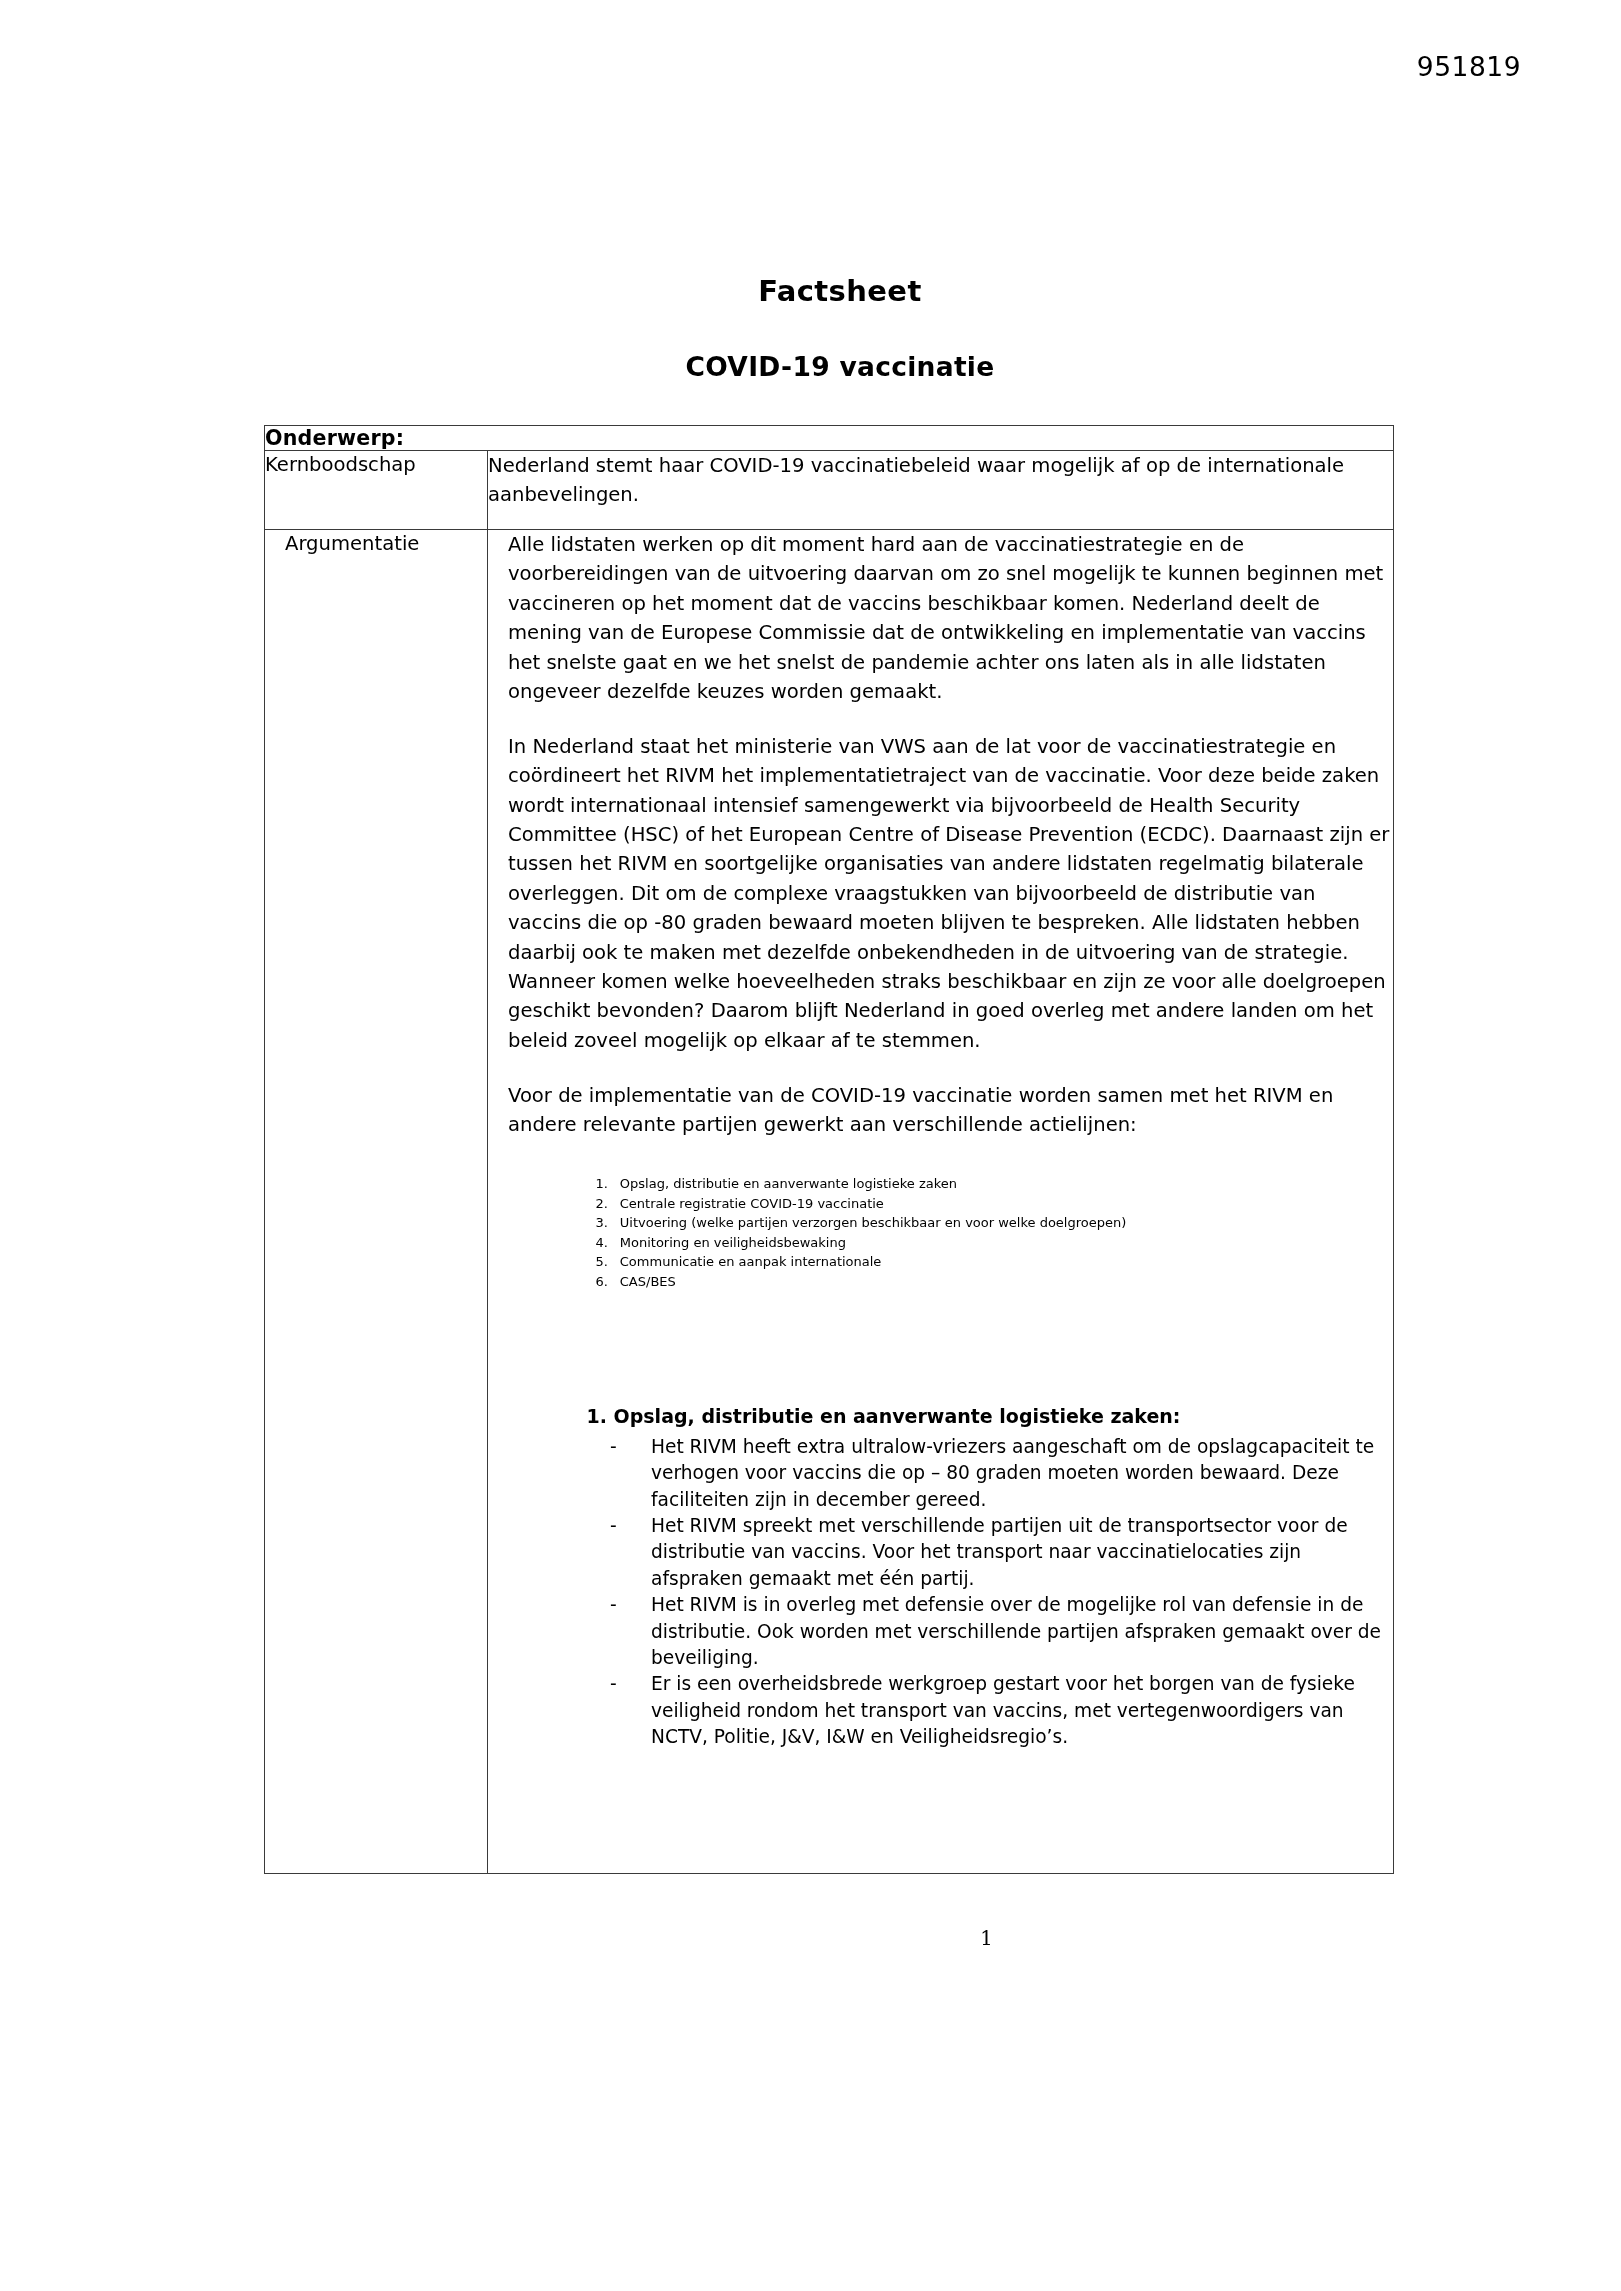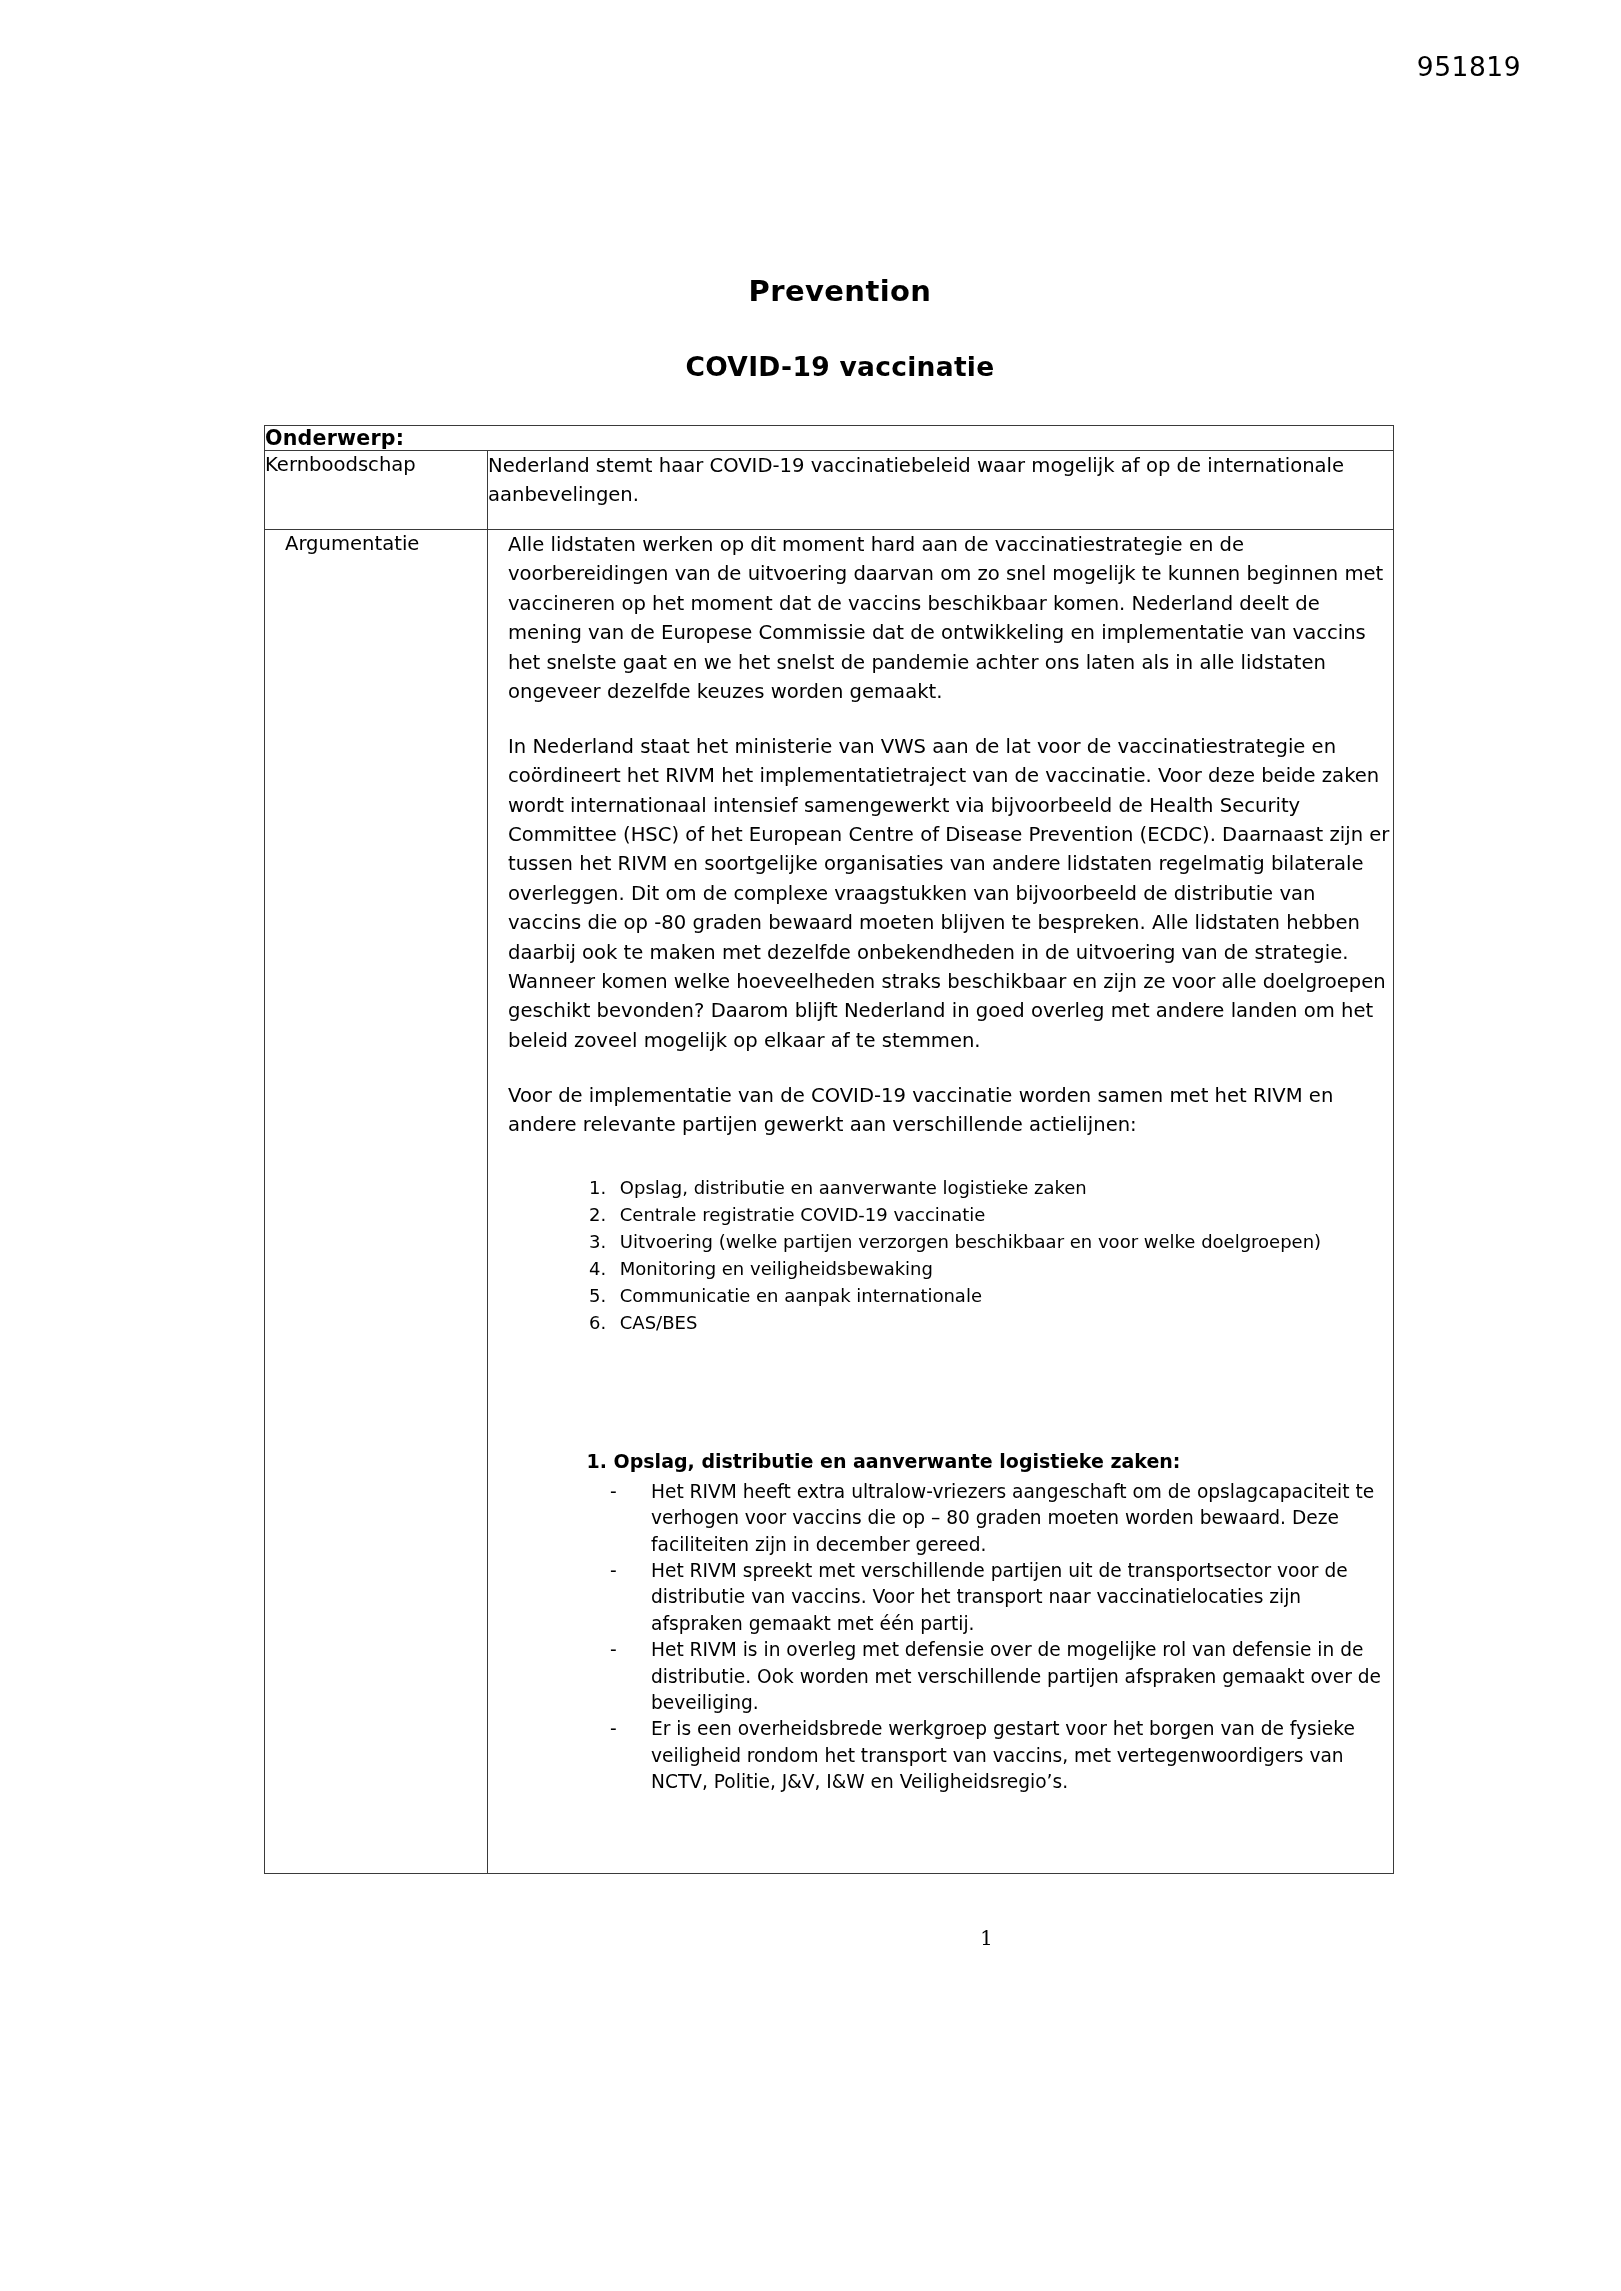--- a/index.html
+++ b/index.html
@@ -105,21 +105,21 @@
     margin: 0 0 0 0;
   }
   .body-cell p + p {
     margin-top: 25.5px;
   }
 
   
   ol.action-list {
     margin: 35px 0 0 0;
     padding-left: 104px;
-    font-size: 18px;
+    font-size: 13px;
     line-height: 1.5;
   }
   ol.action-list li {
     padding-left: 7.8px;
     margin-bottom: 0px;
   }
 
   
   .sub-section {
     margin-top: 112px;
@@ -163,21 +163,21 @@
   }
 </style>
 </head>
 <body>
 
 <div class="page">
 
   <div class="doc-number">951819</div>
 
   <div class="title-block">
-    <h1 class="doc-title">Prevention</h1>
+    <h1 class="doc-title">Factsheet</h1>
     <h2 class="doc-subtitle">COVID-19 vaccinatie</h2>
   </div>
 
   <table class="factsheet-table">
     <colgroup>
       <col class="col-label">
       <col class="col-body">
     </colgroup>
     <tbody>
       <tr>

